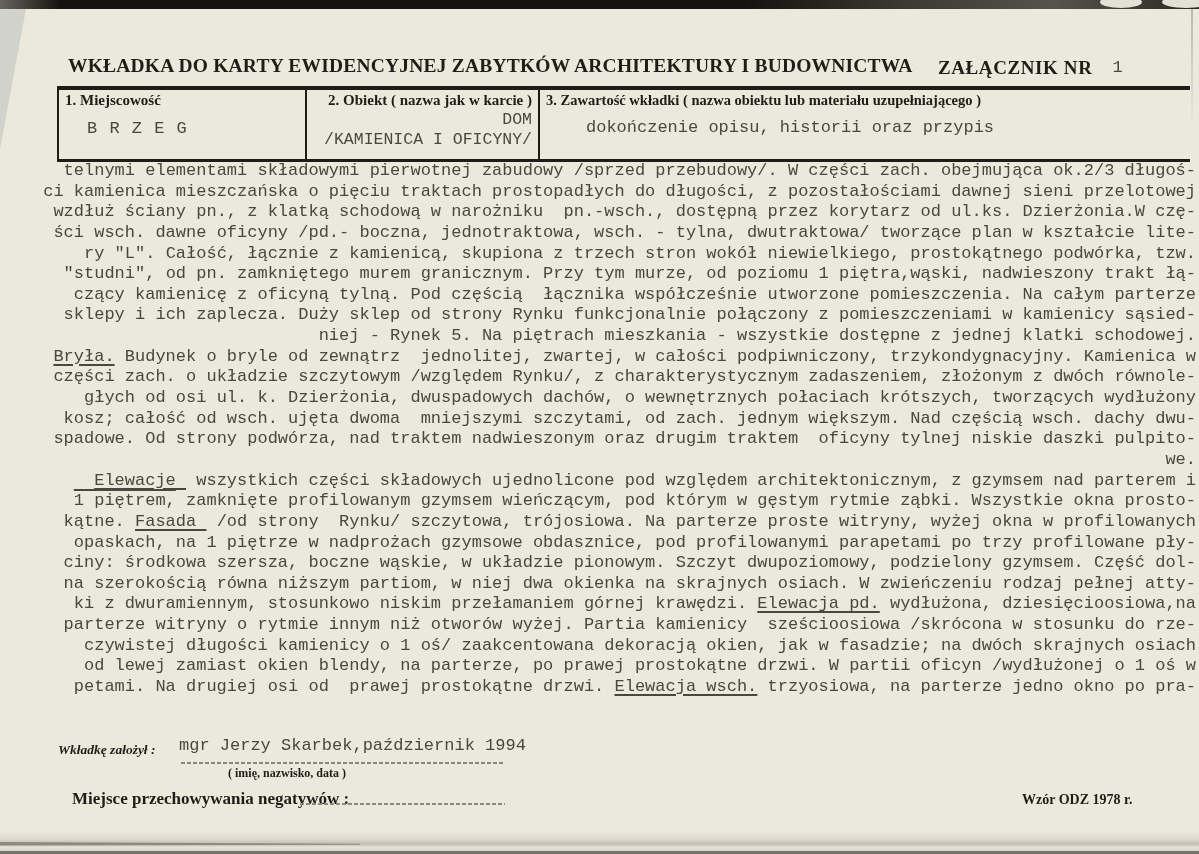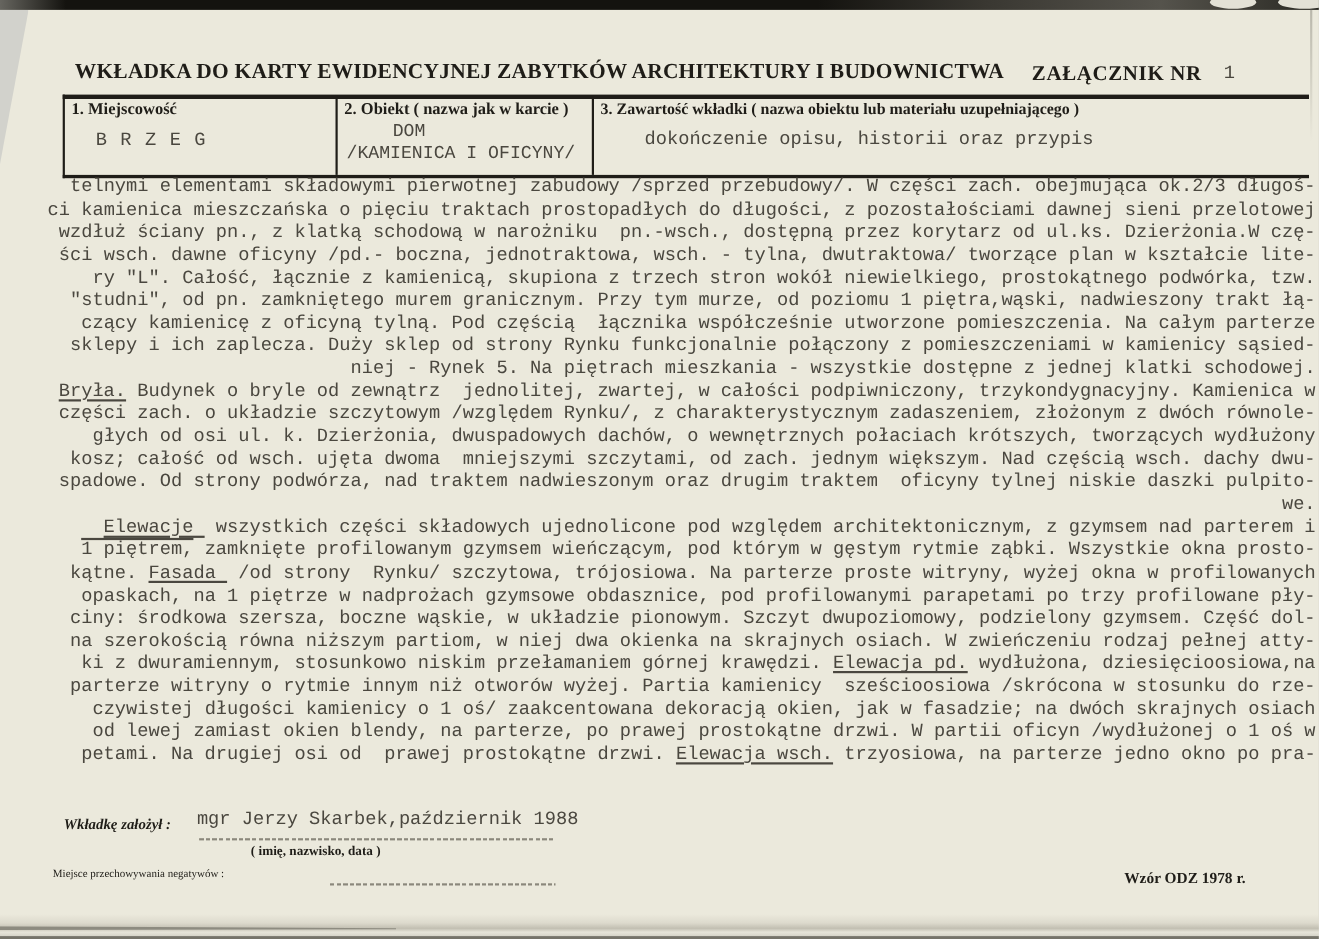--- a/index.html
+++ b/index.html
@@ -58,21 +58,21 @@
   
   .form-table{
     position:absolute;left:57px;top:86px;width:1133px;height:76px;
     box-sizing:border-box;display:flex;
     border-top:4px solid var(--ink);
     border-bottom:3px solid var(--ink);
     border-left:2px solid var(--ink);
   }
   .fcol{box-sizing:border-box;padding:2px 6px 0 6px;}
   .c1{width:248px;border-right:2px solid var(--ink);}
-  .c2{width:233px;border-right:2px solid var(--ink);}
+  .c2{width:233px;border-right:2px solid var(--ink);text-align:right;}
   .c3{flex:1;}
   .flabel{font-size:15px;font-weight:bold;white-space:nowrap;}
   .c3 .flabel{font-size:14.5px;}
   .fvalue{font-family:"Liberation Mono", monospace;color:var(--type);font-size:17px;white-space:pre;}
   .c1 .fvalue{margin:10px 0 0 22px;letter-spacing:1px;}
   .c2 .fvalue{font-size:16.5px;}
   .v-dom{margin:1px 0 0 44px;}
   .v-kam{margin:1px 0 0 2px;}
   .c3 .fvalue{margin:9px 0 0 40px;}
   
@@ -84,21 +84,21 @@
   }
   .tline{white-space:pre;height:20.65px;text-align:right;}
   .useg{text-decoration-line:underline;text-decoration-thickness:2px;text-underline-offset:3px;}
   .oseg{text-decoration-line:overline;text-decoration-thickness:2px;}
   
   .founder-value{position:absolute;left:179px;top:736px;font-size:17px;white-space:pre;}
   .founder-label{position:absolute;left:58px;top:742px;font-size:13.5px;font-weight:bold;white-space:nowrap;font-style:italic;}
   .founder-line{position:absolute;left:181px;top:762px;width:322px;height:2px;
     background:repeating-linear-gradient(90deg,#8b887c 0 4px,rgba(0,0,0,0) 4px 6px);}
   .founder-hint{position:absolute;left:228px;top:766px;font-size:12px;font-weight:bold;white-space:nowrap;}
-  .negatives-label{position:absolute;left:48px;top:789px;font-size:10px;font-weight:normal;white-space:nowrap;}
+  .negatives-label{position:absolute;left:72px;top:789px;font-size:17px;font-weight:bold;white-space:nowrap;}
   .negatives-line{position:absolute;left:300px;top:803px;width:205px;height:2px;
     background:repeating-linear-gradient(90deg,#8b887c 0 4px,rgba(0,0,0,0) 4px 6px);}
   .wzor{position:absolute;left:1022px;top:792px;font-size:14px;font-weight:bold;white-space:nowrap;}
 </style>
 </head>
 <body>
 
 <div class="page">
 
   <div class="top-strip"></div>
@@ -152,21 +152,21 @@
       <div class="tline"><span>opaskach, na 1 piętrze w nadprożach gzymsowe obdasznice, pod profilowanymi parapetami po trzy profilowane pły-</span></div>
       <div class="tline"><span>ciny: środkowa szersza, boczne wąskie, w układzie pionowym. Szczyt dwupoziomowy, podzielony gzymsem. Część dol-</span></div>
       <div class="tline"><span>na szerokością równa niższym partiom, w niej dwa okienka na skrajnych osiach. W zwieńczeniu rodzaj pełnej atty-</span></div>
       <div class="tline"><span>ki z dwuramiennym, stosunkowo niskim przełamaniem górnej krawędzi. </span><span class="useg">Elewacja pd.</span><span> wydłużona, dziesięcioosiowa,na</span></div>
       <div class="tline"><span>parterze witryny o rytmie innym niż otworów wyżej. Partia kamienicy  sześcioosiowa /skrócona w stosunku do rze-</span></div>
       <div class="tline"><span>czywistej długości kamienicy o 1 oś/ zaakcentowana dekoracją okien, jak w fasadzie; na dwóch skrajnych osiach</span></div>
       <div class="tline"><span>od lewej zamiast okien blendy, na parterze, po prawej prostokątne drzwi. W partii oficyn /wydłużonej o 1 oś w</span></div>
       <div class="tline"><span>petami. Na drugiej osi od  prawej prostokątne drzwi. </span><span class="useg">Elewacja wsch.</span><span> trzyosiowa, na parterze jedno okno po pra-</span></div>
     </main>
 
-  <div class="founder-value typed">mgr Jerzy Skarbek,październik 1988</div>
+  <div class="founder-value typed">mgr Jerzy Skarbek,październik 1994</div>
   <div class="founder-label">Wkładkę założył :</div>
   <div class="founder-line"></div>
   <div class="founder-hint">( imię, nazwisko, data )</div>
 
   <div class="negatives-label">Miejsce przechowywania negatywów :</div>
   <div class="negatives-line"></div>
 
   <div class="wzor">Wzór ODZ 1978 r.</div>
 
   <div class="bottom-edge"></div>

